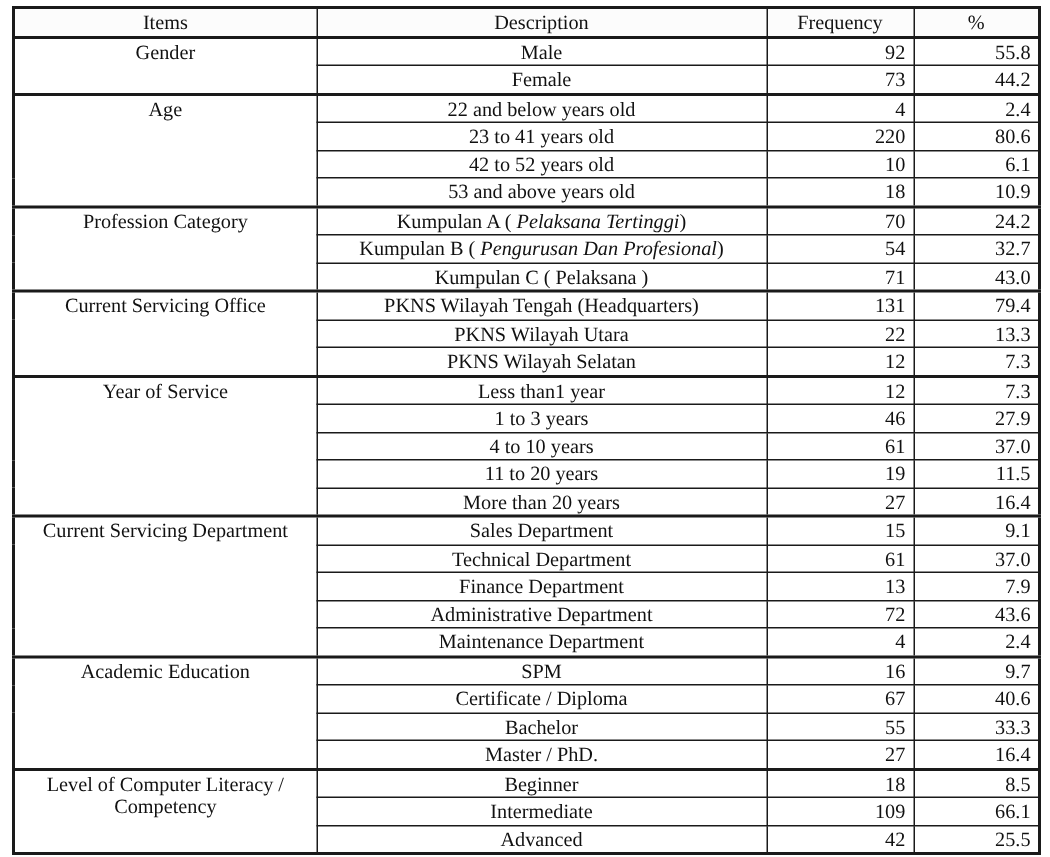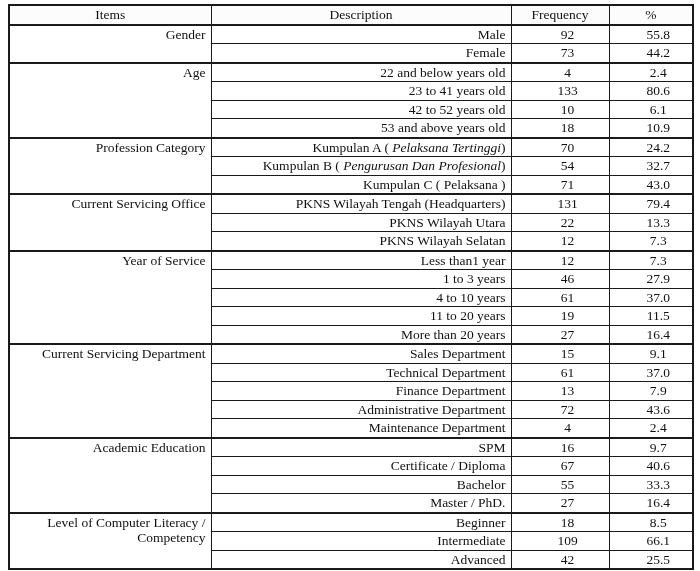--- a/index.html
+++ b/index.html
@@ -38,25 +38,25 @@
     background: #ffffff;
   }
   table.demo { border: 2px solid #1a1a1a; }
   table.demo thead th {
     font-weight: normal;
     text-align: center;
     border-bottom: 2px solid #1a1a1a;
     background: #fcfcfc;
   }
   table.demo td.items-cell {
-    text-align: right;
+    text-align: center;
     vertical-align: top;
   }
-  table.demo td.desc-cell { text-align: right; }
-  table.demo td.freq-cell, table.demo td.pct-cell { text-align: center; padding-left: 20px; }
+  table.demo td.desc-cell { text-align: center; }
+  table.demo td.freq-cell, table.demo td.pct-cell { text-align: right; padding-left: 20px; }
   table.demo tr.group-start td { border-top: 2px solid #1a1a1a; }
 </style>
 </head>
 <body>
 
 <div class="page">
   <table class="demo">
     <colgroup>
       <col class="c-items">
         <col class="c-desc">
@@ -84,21 +84,21 @@
           <td class="pct-cell">44.2</td>
         </tr>
         <tr class="group-start">
           <td class="items-cell" rowspan="4">Age</td>
           <td class="desc-cell">22 and below years old</td>
           <td class="freq-cell">4</td>
           <td class="pct-cell">2.4</td>
         </tr>
         <tr>
           <td class="desc-cell">23 to 41 years old</td>
-          <td class="freq-cell">133</td>
+          <td class="freq-cell">220</td>
           <td class="pct-cell">80.6</td>
         </tr>
         <tr>
           <td class="desc-cell">42 to 52 years old</td>
           <td class="freq-cell">10</td>
           <td class="pct-cell">6.1</td>
         </tr>
         <tr>
           <td class="desc-cell">53 and above years old</td>
           <td class="freq-cell">18</td>

